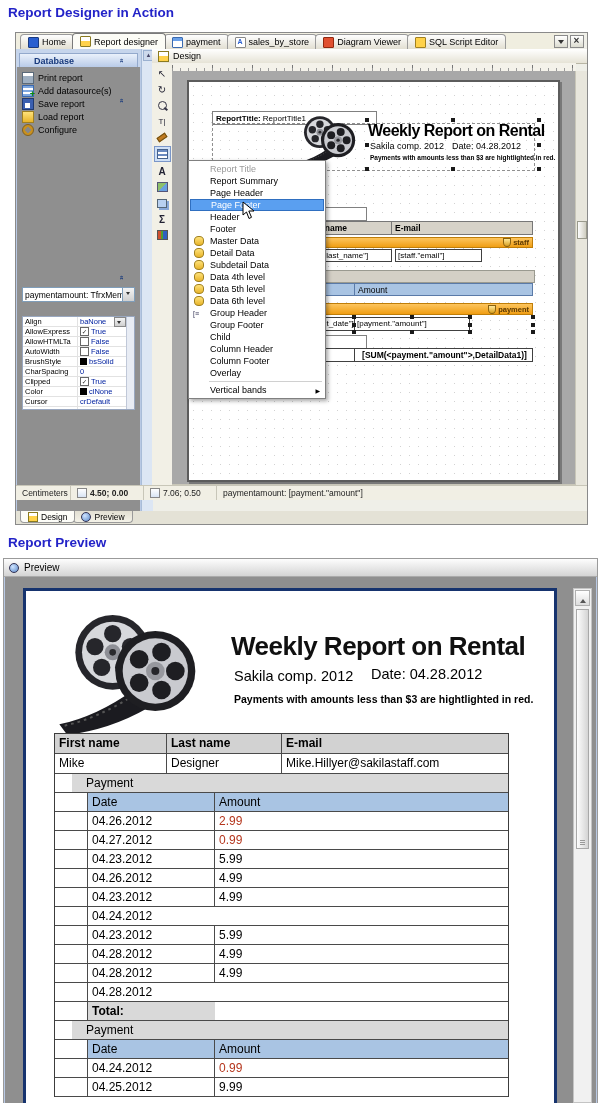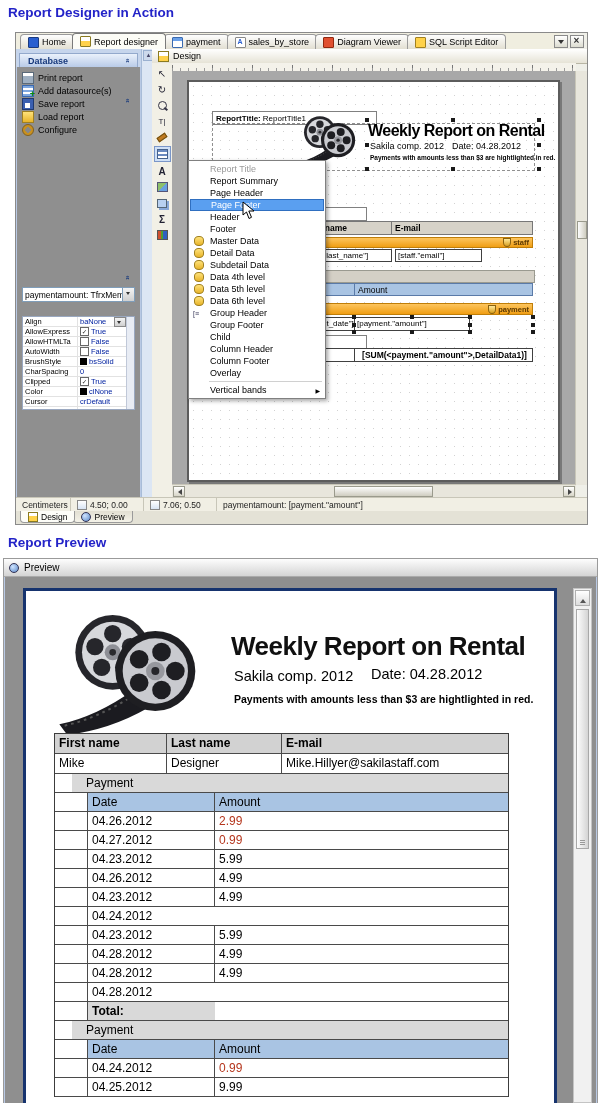--- a/index.html
+++ b/index.html
@@ -28,21 +28,21 @@
         position:relative;}
   .wbtn.drop::after{content:"";position:absolute;left:3px;top:4px;border:3px solid transparent;border-top:4px solid #333;}
   .wbtn.close::after{content:"\00d7";position:absolute;left:2.5px;top:-1px;font-size:10px;font-weight:bold;color:#333;}
 
   
   .sidebar{position:absolute;left:0;top:16px;width:125px;bottom:0;background:#c6d5ec;padding:4px 3px 0 3px;box-sizing:border-box;}
   .sscroll{position:absolute;left:125px;top:16px;width:11px;bottom:0;background:#dce6f4;border-left:1px solid #a8bcd8;}
   .sarr{position:absolute;left:1px;width:9px;height:9px;font-size:6px;text-align:center;line-height:9px;color:#446;background:#cdd9ec;border:1px solid #9ab0d0;}
   .phead{height:13px;background:linear-gradient(#eaf1fb,#b9cbe8);border:1px solid #93a9cc;
          color:#17397c;font-weight:bold;font-size:9px;display:flex;align-items:center;
-         justify-content:space-between;padding:0 8px;}
+         justify-content:space-between;padding:0 14px;}
   .chev{transform:rotate(-90deg);font-size:8px;color:#17397c;}
   .pbody{background:#eef3fb;border:1px solid #b9c9e4;border-top:none;padding:3px;}
   .combo{height:13px;background:#fff;border:1px solid #7f9db9;display:flex;align-items:center;gap:3px;
          padding-left:2px;font-size:8.5px;position:relative;}
   .combo .dd{position:absolute;right:0;top:0;bottom:0;width:11px;background:linear-gradient(#f4f4f4,#d0d0d0);
          border-left:1px solid #7f9db9;}
   .combo .dd::after{content:"";position:absolute;left:2.5px;top:4px;border:2.5px solid transparent;border-top:3.5px solid #333;}
   .db-icon{width:8px;height:8px;background:linear-gradient(#ffe27a,#e8b42a);border:1px solid #a08020;border-radius:45% 45% 40% 40%;flex:0 0 auto;}
   .gitem{display:flex;align-items:center;gap:4px;height:11px;margin:2px 0 2px 2px;cursor:default;}
   .glbl{font-size:9px;}
@@ -109,21 +109,21 @@
   .dvscroll{position:absolute;right:0;top:38px;width:11px;bottom:39px;background:#e8e6dc;border-left:1px solid #c8c6b8;}
   .dvthumb{position:absolute;left:1px;width:8px;top:150px;height:16px;background:linear-gradient(90deg,#fdfdfd,#cfcdc0);border:1px solid #9a9a8c;}
   .dhscroll{position:absolute;left:156px;right:11px;bottom:27px;height:12px;background:#e8e6dc;border-top:1px solid #c8c6b8;}
   .harr{position:absolute;top:1px;width:10px;height:9px;background:linear-gradient(#fff,#d8d6c8);border:1px solid #9a9a8c;}
   .harr.l{left:1px;} .harr.r{right:1px;}
   .harr.l::after,.harr.r::after{content:"";position:absolute;top:2px;border:3px solid transparent;}
   .harr.l::after{left:1px;border-right:4px solid #444;}
   .harr.r::after{left:4px;border-left:4px solid #444;}
   .hthumb{position:absolute;left:40%;width:24%;top:1px;height:9px;background:linear-gradient(#fdfdfd,#cfcdc0);border:1px solid #9a9a8c;}
 
-  .dstatus{position:absolute;left:0;right:0;bottom:12px;height:14px;background:#f1efe4;border-top:1px solid #c8c6b8;
+  .dstatus{position:absolute;left:0;right:0;bottom:24px;height:14px;background:#f1efe4;border-top:1px solid #c8c6b8;
      display:flex;align-items:center;font-size:8.5px;color:#222;}
   .dstatus .seg{padding:0 6px;border-right:1px solid #c8c6b8;height:100%;display:flex;align-items:center;gap:3px;}
   .coordicon{width:8px;height:8px;border:1px solid #888;background:linear-gradient(#fff,#d8e4f4);}
   .dbtabs{position:absolute;left:0;right:0;bottom:0;height:13px;background:#e4e2d6;display:flex;align-items:flex-start;padding-left:4px;}
   .dbtab{display:flex;align-items:center;gap:3px;height:11px;padding:0 7px;border:1px solid #9a9a9a;border-top:none;
      border-radius:0 0 4px 4px;background:linear-gradient(#e2dfd2,#f4f2e8);font-size:8.5px;margin-right:-2px;}
   .dbtab.active{background:#fdfdf8;z-index:2;}
   .design-icon{width:8px;height:8px;background:linear-gradient(#fff 40%,#ffd24a 40%);border:1px solid #8a7a20;}
   .preview-icon{width:8px;height:8px;border:1px solid #335;border-radius:50%;background:radial-gradient(circle at 35% 35%,#cfe4ff,#5a88c8);}
 
@@ -562,21 +562,21 @@
         <div class="dvthumb"></div>
       </div>
     <div class="dhscroll">
       <div class="harr l"></div>
       <div class="hthumb"></div>
       <div class="harr r"></div>
     </div>
 
     <div class="dstatus">
       <div class="seg" style="width:42px;">Centimeters</div>
-      <div class="seg" style="width:60px;">
+      <div class="seg" style="width:60px;font-weight:bold;">
         <span class="coordicon"></span>
         <span>4.50; 0.00</span>
       </div>
       <div class="seg" style="width:60px;">
         <span class="coordicon"></span>
         <span>7.06; 0.50</span>
       </div>
       <div class="seg" style="flex:1;border-right:none;">paymentamount: [payment."amount"]</div>
     </div>
     <div class="dbtabs" id="dbtabs">

